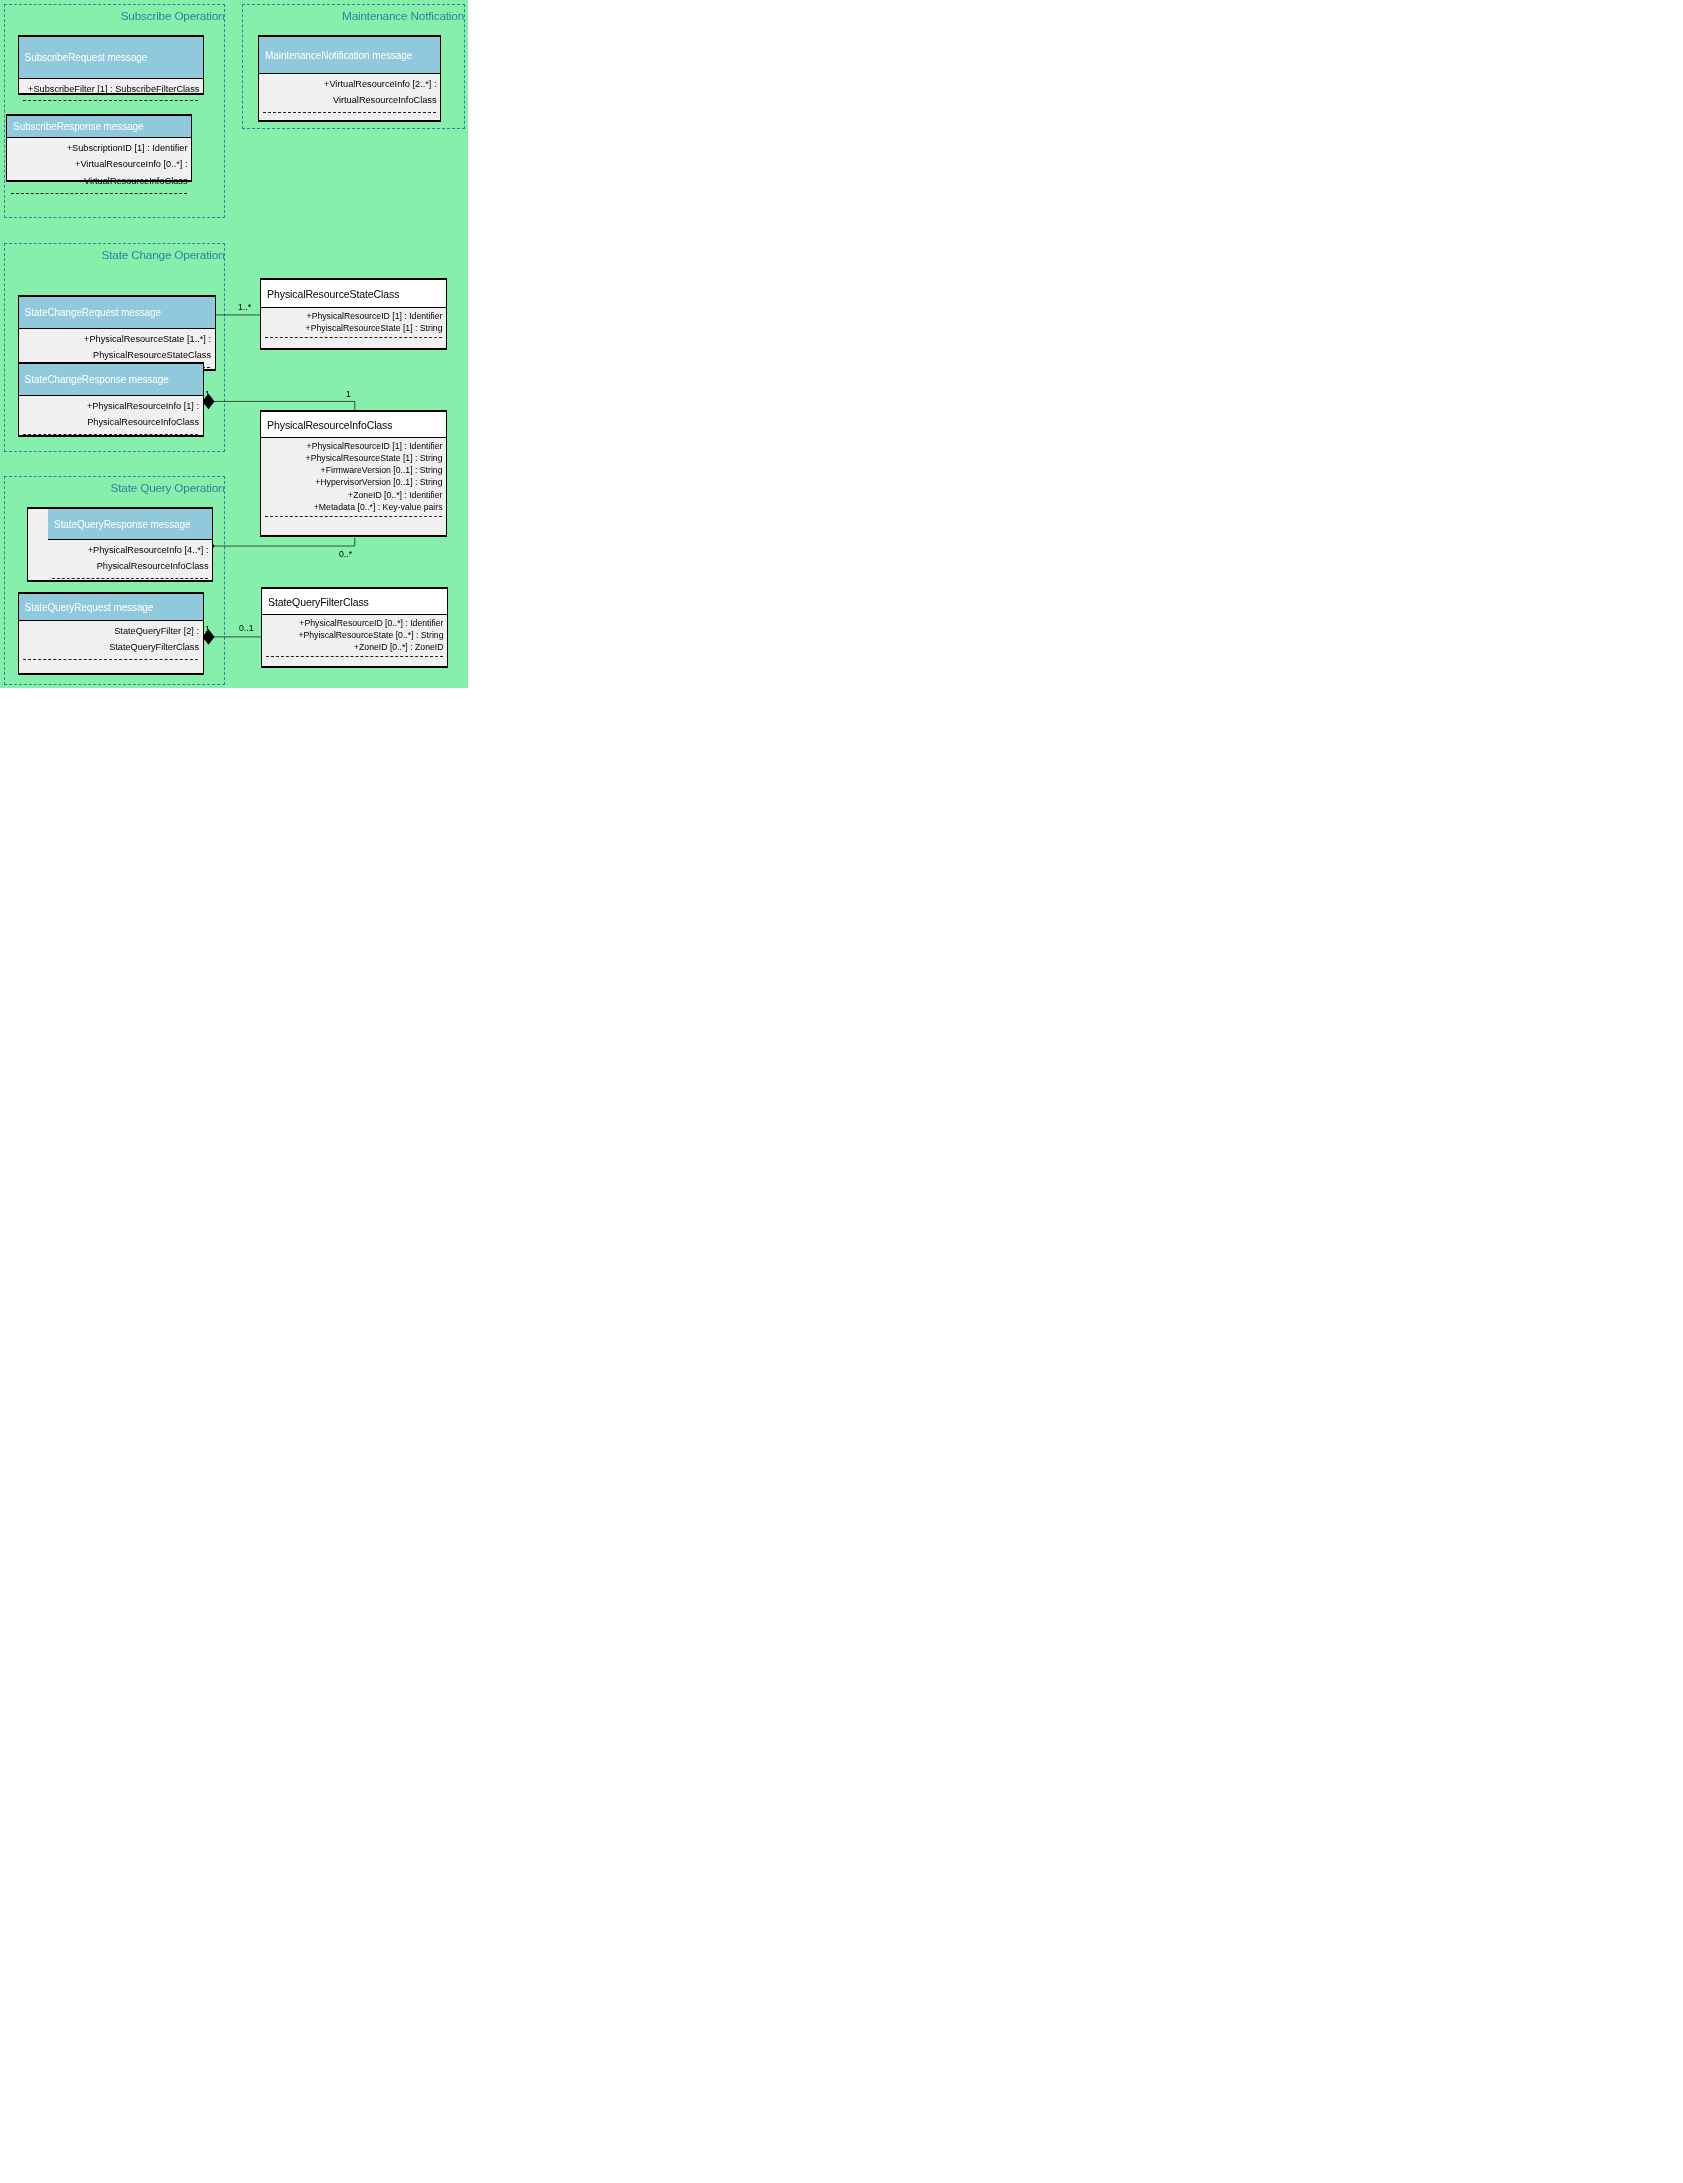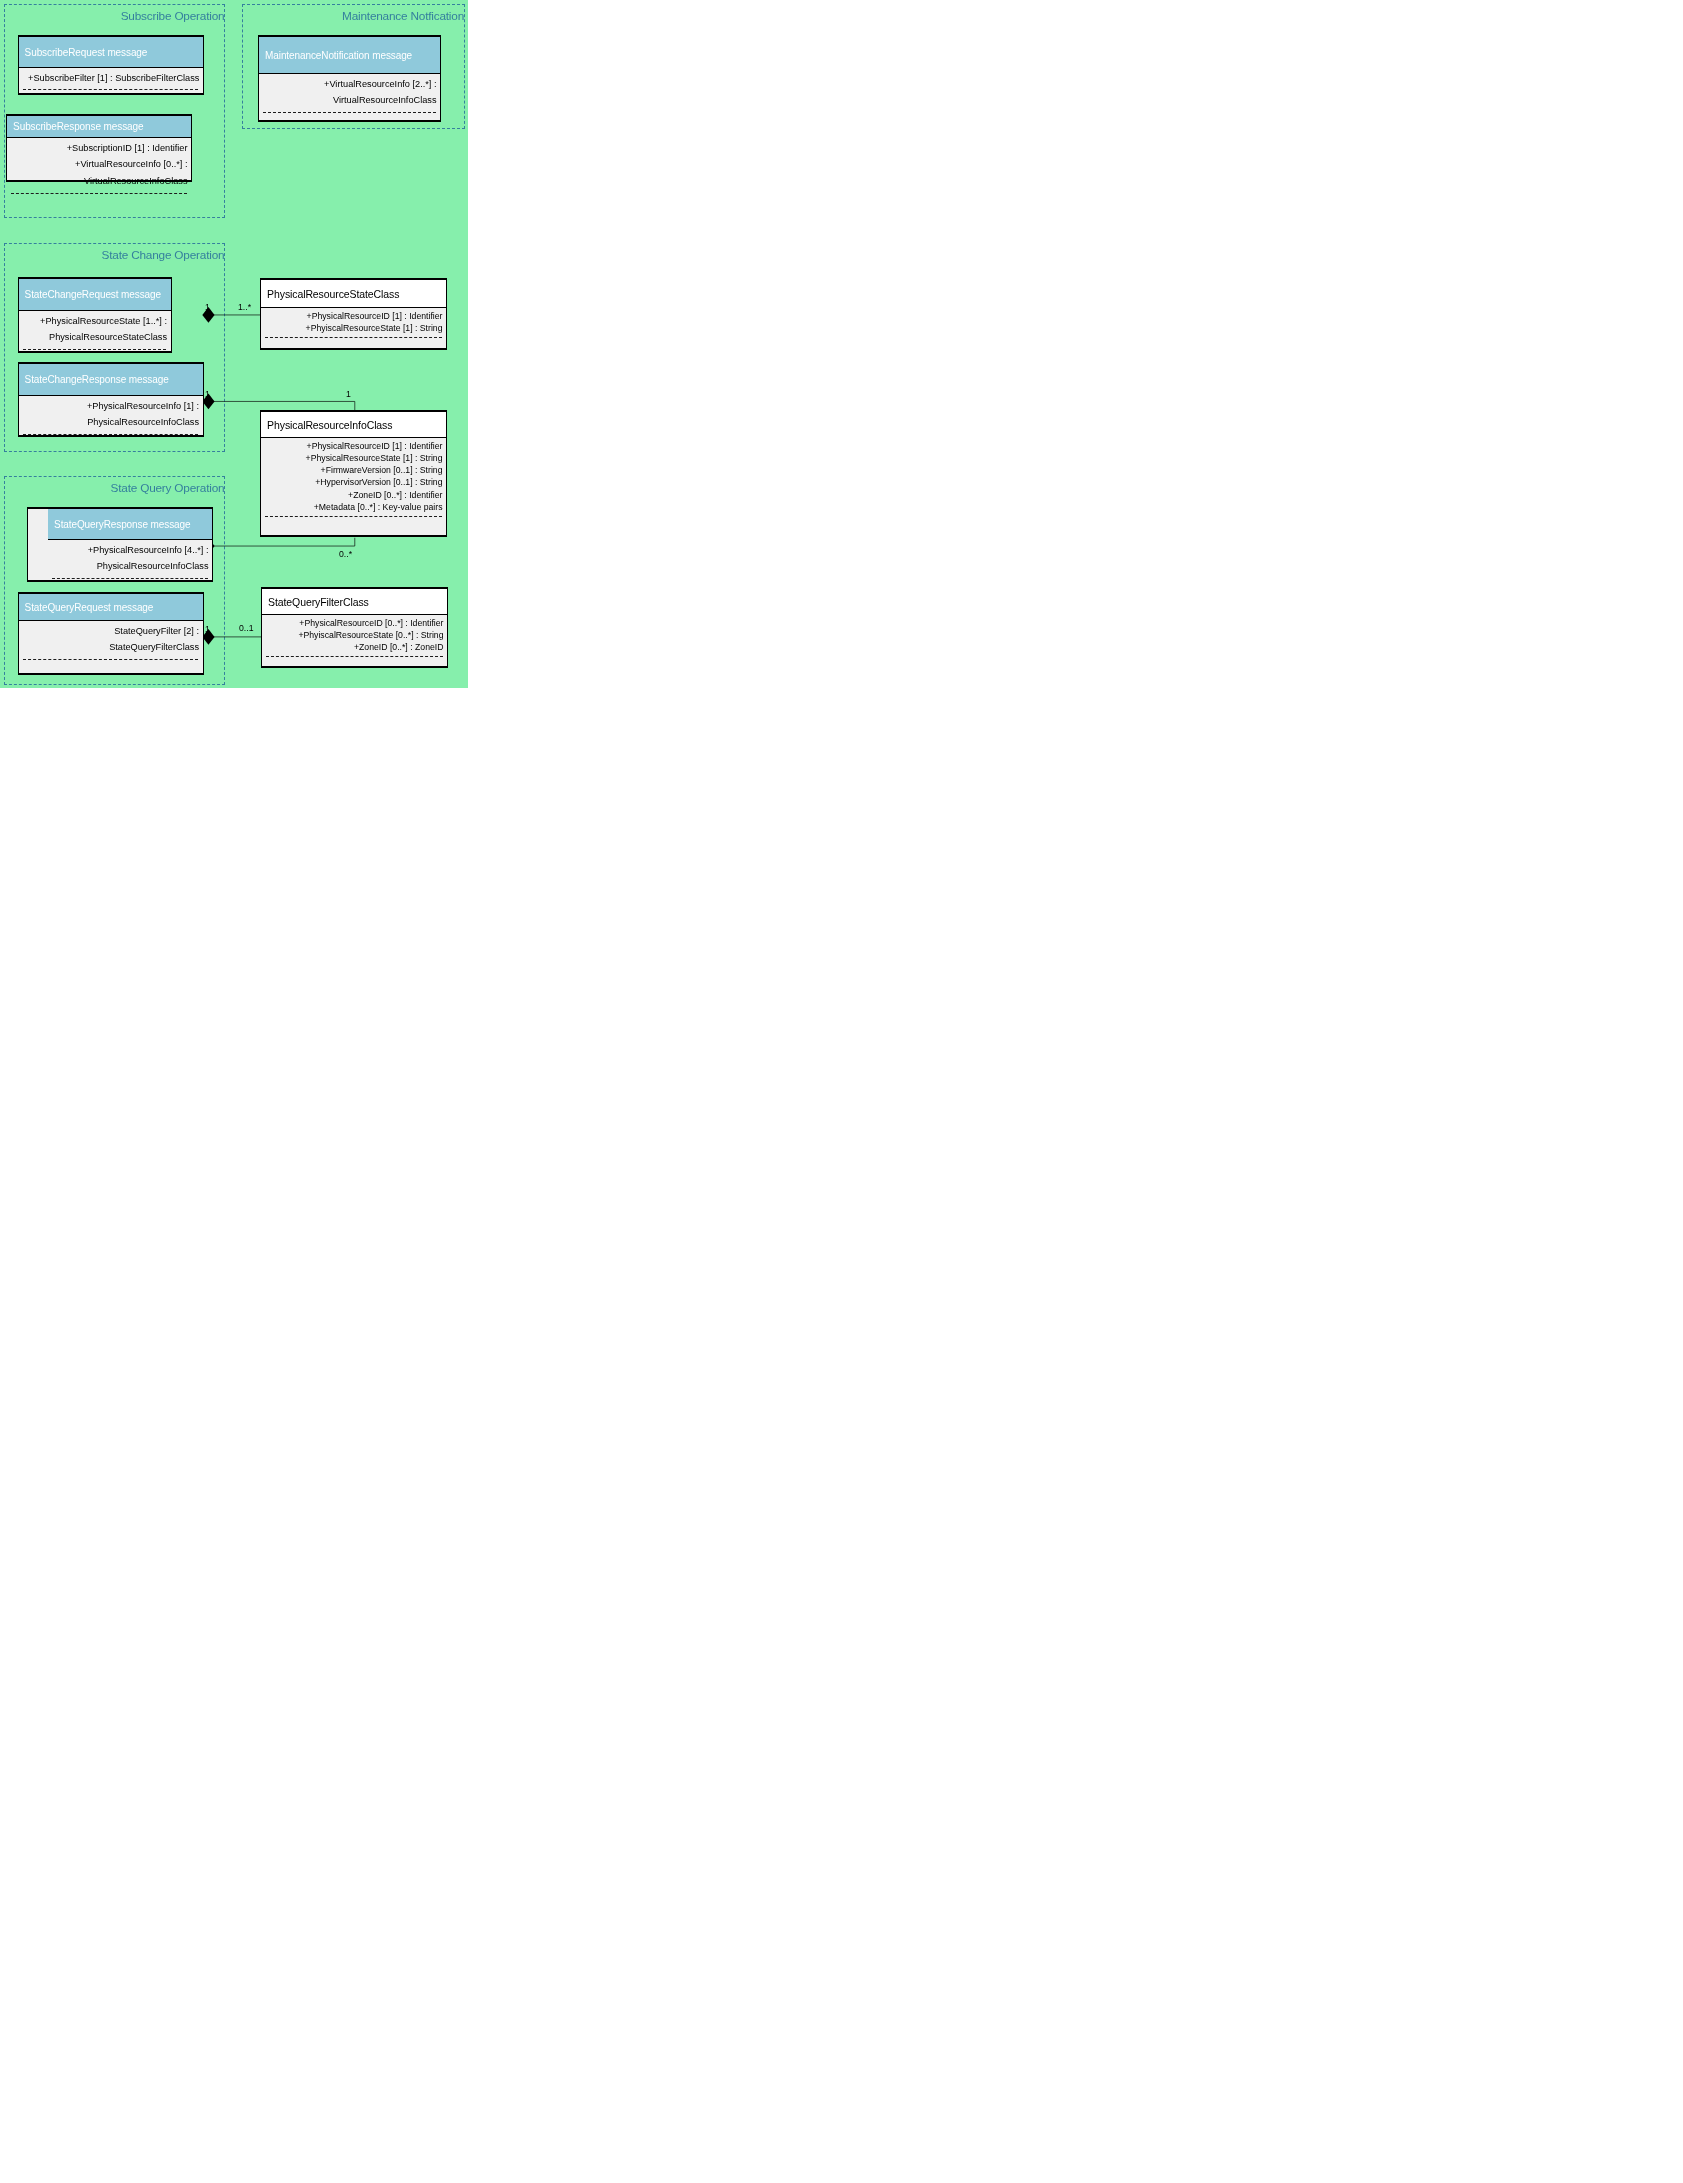--- a/index.html
+++ b/index.html
@@ -22,24 +22,24 @@
          font-size:10px; letter-spacing:-0.1px; white-space:nowrap; overflow:hidden; }
   .msg .hdr { background:#8fc9db; color:#ffffff; }
   .cls .hdr { background:#ffffff; color:#000000; font-size:10.5px; }
   .bdy { flex:1; display:flex; flex-direction:column; padding:1.7px 3.5px 0 3.5px; min-height:0; }
   .attrs { padding-left:6.1px; color:#000; }
   .msg .attrs .attr { font-size:9.2px; line-height:16.6px; white-space:nowrap; }
   .cls .attrs .attr { font-size:8.7px; line-height:12.2px; white-space:nowrap; }
   .sep { border-top:1.3px dashed #1c1c1c; margin:3.1px 0.9px 0 0.9px; }
   .spacer { flex:1; }
 
-  #b-sr     { left:17.5px;  top:35px;   width:186px; height:60px; } #b-sr .hdr     { height:31px; }
+  #b-sr     { left:17.5px;  top:35px;   width:186px; height:60px; } #b-sr .hdr     { height:42px; }
   #b-subrsp { left:6px;  top:114px;  width:186px; height:68px; } #b-subrsp .hdr { height:22px; }
   #b-mn     { left:258px; top:35px;   width:183px; height:87px; } #b-mn .hdr     { height:37px; }
-  #b-screq  { left:17.5px;  top:277px;  width:154px; height:76px; } #b-screq .hdr  { height:32px; }
+  #b-screq  { left:17.5px;  top:295px;  width:198px; height:76px; } #b-screq .hdr  { height:32px; }
   #b-scrsp  { left:17.5px;  top:362px;  width:186px; height:75px; } #b-scrsp .hdr  { height:32px; }
   #b-sqrsp  { left:27px;  top:507px; width:186px; height:75px;padding-left:20px; } #b-sqrsp .hdr  { height:31px; }
   #b-sqreq  { left:17.5px;  top:592px; width:186px; height:83px; } #b-sqreq .hdr  { height:27px; }
   #c-state  { left:260px; top:278px;  width:187px; height:72px; } #c-state .hdr  { height:28px; }
   #c-info   { left:260px; top:410px;  width:187px; height:127px; } #c-info .hdr   { height:26px; }
   #c-filter { left:261px; top:587px; width:187px; height:81px; } #c-filter .hdr { height:26px; }
 
   
   svg.wires { position:absolute; left:0; top:0; width:468px; height:688px; pointer-events:none; }
   .mult { position:absolute; font-size:8.7px; color:#000; white-space:nowrap; }

